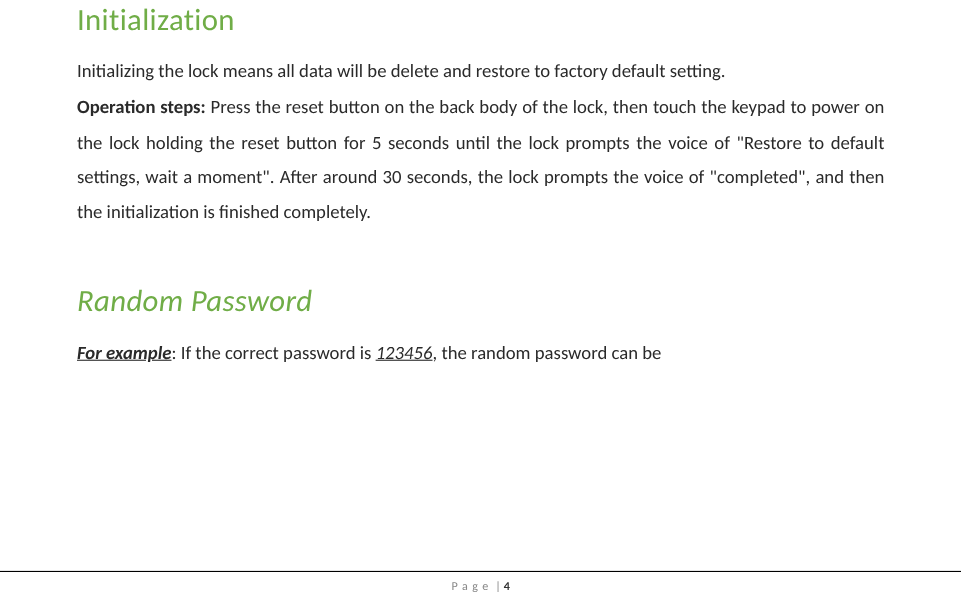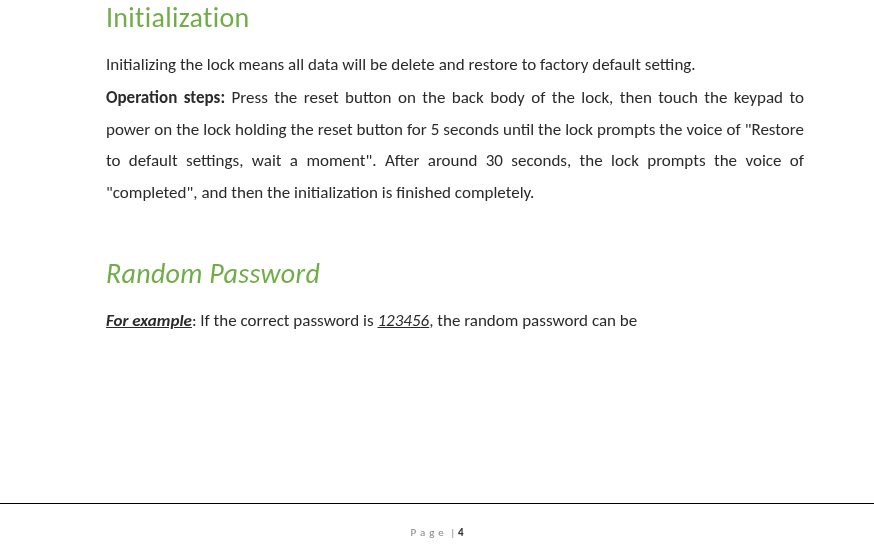--- a/index.html
+++ b/index.html
@@ -11,21 +11,20 @@
       width: 874px;
       height: 547px;
       background: #ffffff;
       font-family: 'Segoe UI', 'Calibri', Arial, sans-serif;
       color: #333333;
       padding: 0 70px;
       position: relative;
     }
     .content {
       padding-top: 0;
-      margin-left: 36px;
     }
     h2 {
       color: #70ad47;
       font-size: 28px;
       font-weight: 400;
       margin-bottom: 14px;
       letter-spacing: 0.3px;
     }
     h2.second {
       margin-top: 48px;
@@ -48,21 +47,21 @@
       text-decoration: underline;
       font-style: italic;
     }
     .footer {
       position: absolute;
       bottom: 8px;
       left: 0;
       right: 0;
       text-align: center;
       border-top: 1px solid #000000;
-      padding-top: 22px;
+      padding-top: 6px;
       font-size: 11px;
       color: #888888;
       letter-spacing: 4px;
     }
     .footer .page-num {
       font-weight: 700;
       color: #333333;
       letter-spacing: 0;
     }
     .footer .sep {

